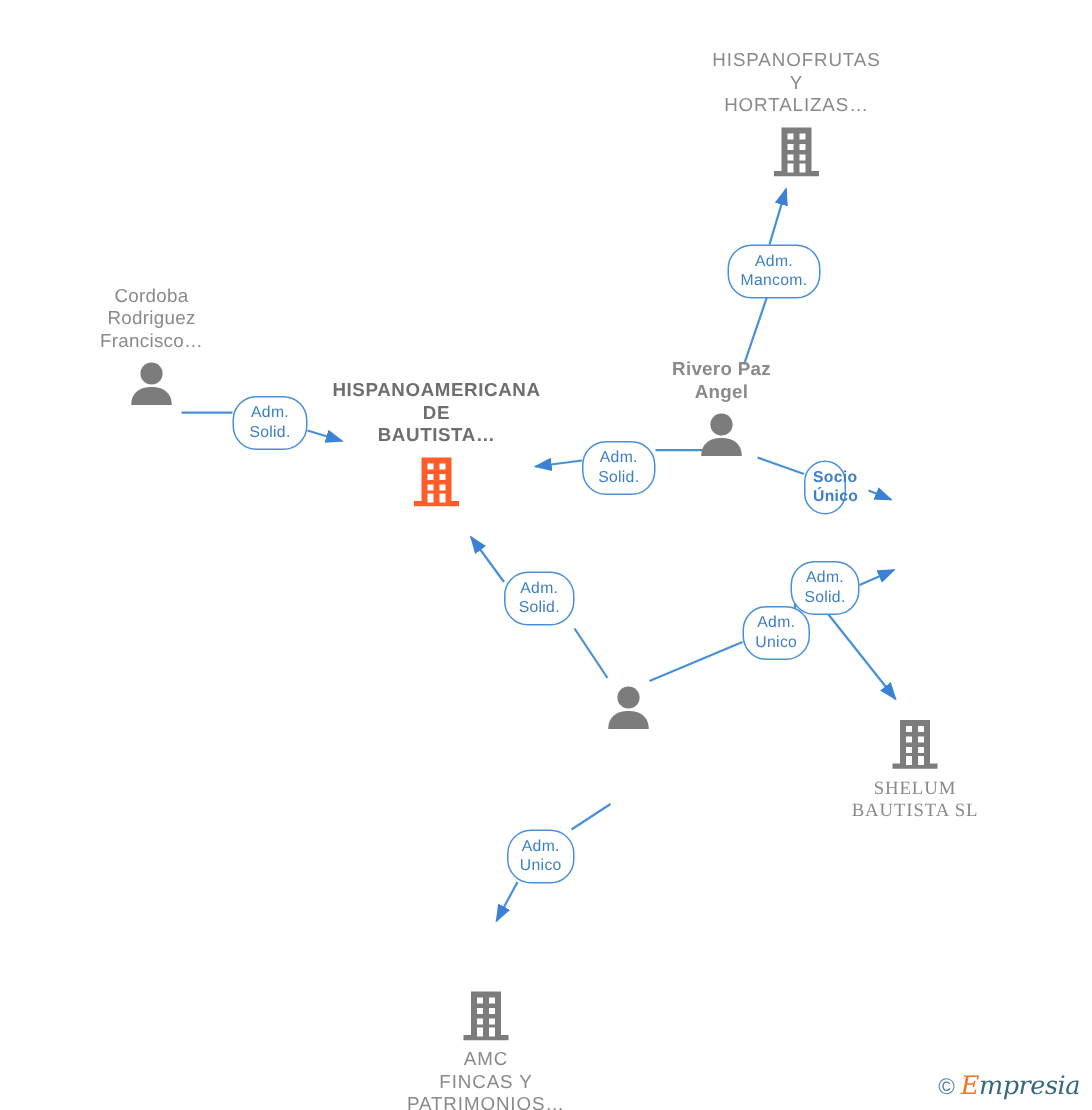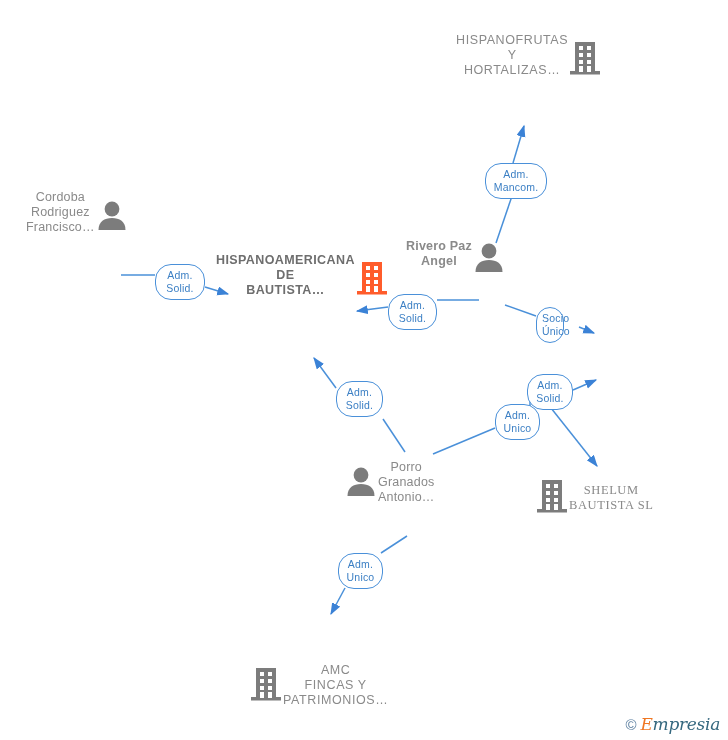--- a/index.html
+++ b/index.html
@@ -26,20 +26,21 @@
     pointer-events: none;
   }
 
   
   .node {
     position: absolute;
     width: 150px;
     margin-left: -75px;
     text-align: center;
     display: flex;
+    flex-direction: column;
     align-items: center;
   }
   .node .label {
     font-size: 12.5px;
     line-height: 15px;
     color: #8a8a8a;
     letter-spacing: 0.2px;
     white-space: pre-line;
   }
   .node.company .label {
@@ -209,23 +210,20 @@
   </div>
 
 
   <div class="node person label-below" style="left:419px; top:456px;">
     <div class="glyph">
       <svg width="34" height="30" viewBox="0 0 34 30">
         <circle cx="17" cy="9" r="7.4" fill="#7c7c7c"></circle>
         <path d="M3.5,30 C3.5,21.5 9.5,18 17,18 C24.5,18 30.5,21.5 30.5,30 Z" fill="#7c7c7c"></path>
       </svg>
     </div>
-    <div class="label">Porro
-Granados
-Antonio…</div>
   </div>
 
   <div class="node company label-below" style="left:610px; top:478px;font-family:Liberation Serif, serif;">
     <div class="glyph">
       <svg width="34" height="36" viewBox="0 0 34 36">
         <rect x="7" y="2" width="20" height="30" fill="#7c7c7c"></rect>
         <rect x="2" y="31" width="30" height="3.5" fill="#7c7c7c"></rect>
         <rect x="11" y="6" width="4" height="4" fill="#ffffff"></rect>
         <rect x="19" y="6" width="4" height="4" fill="#ffffff"></rect>
         <rect x="11" y="13" width="4" height="4" fill="#ffffff"></rect>
@@ -262,21 +260,21 @@
 
   <div class="chip" style="left:155px; top:264px; width:50px;">Adm.
 Solid.</div>
 
   <div class="chip" style="left:485px; top:163px; width:62px;">Adm.
 Mancom.</div>
 
   <div class="chip" style="left:388px; top:294px; width:49px;">Adm.
 Solid.</div>
 
-  <div class="chip" style="left:536px; top:307px; width:28px;">Socio
+  <div class="chip" style="left:536px; top:307px; width:28px;font-weight:bold;">Socio
 Único</div>
 
   <div class="chip" style="left:336px; top:381px; width:47px;">Adm.
 Solid.</div>
 
   <div class="chip" style="left:527px; top:374px; width:46px;">Adm.
 Solid.</div>
 
   <div class="chip" style="left:495px; top:404px; width:45px;">Adm.
 Unico</div>

